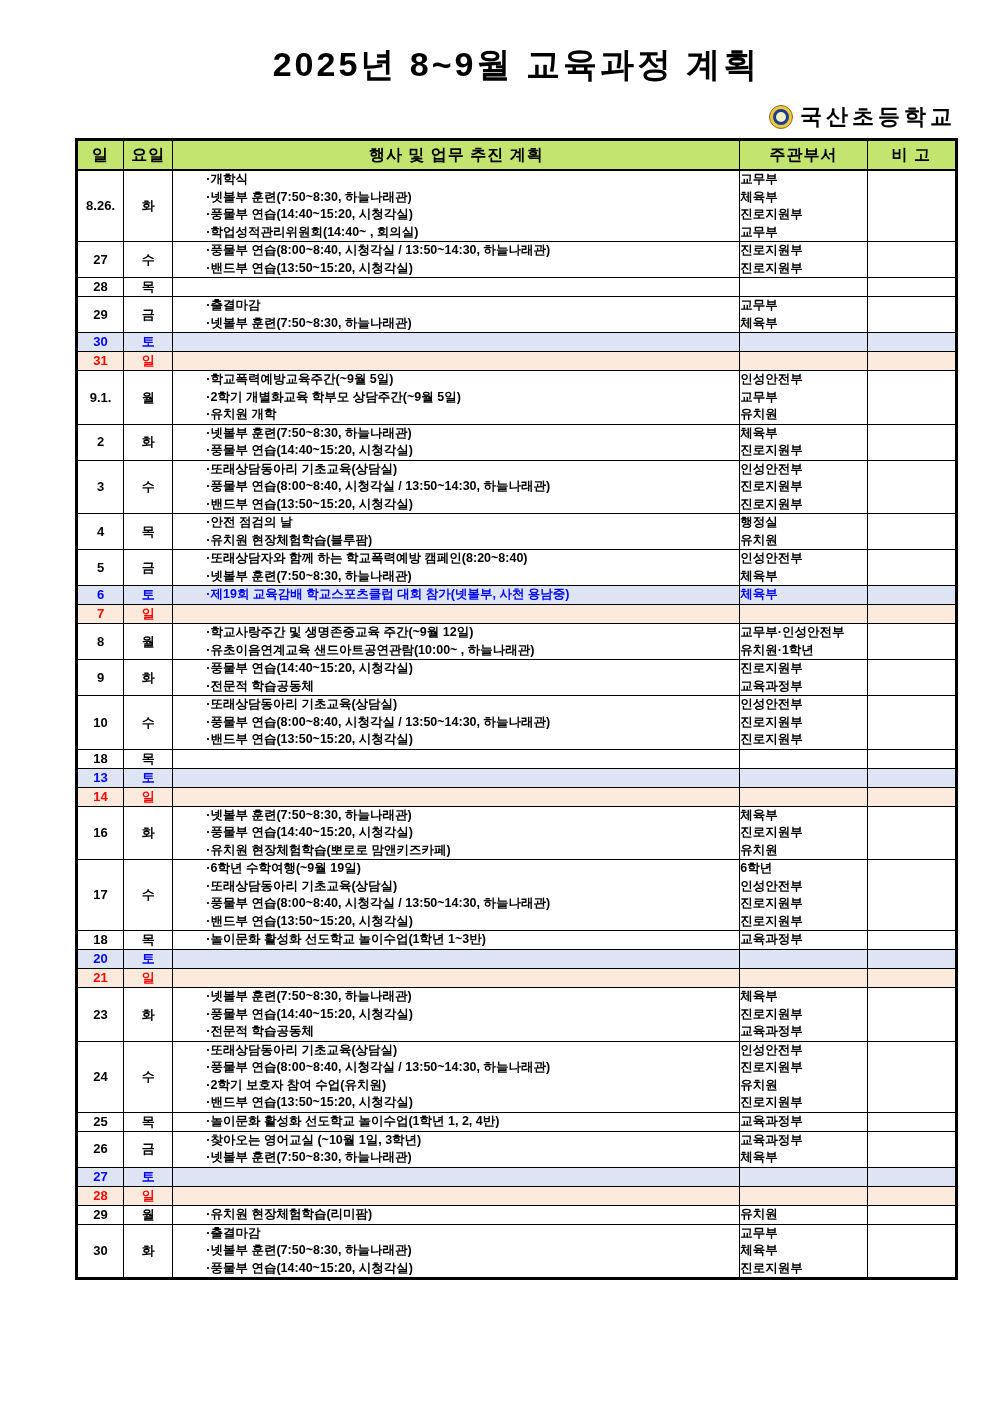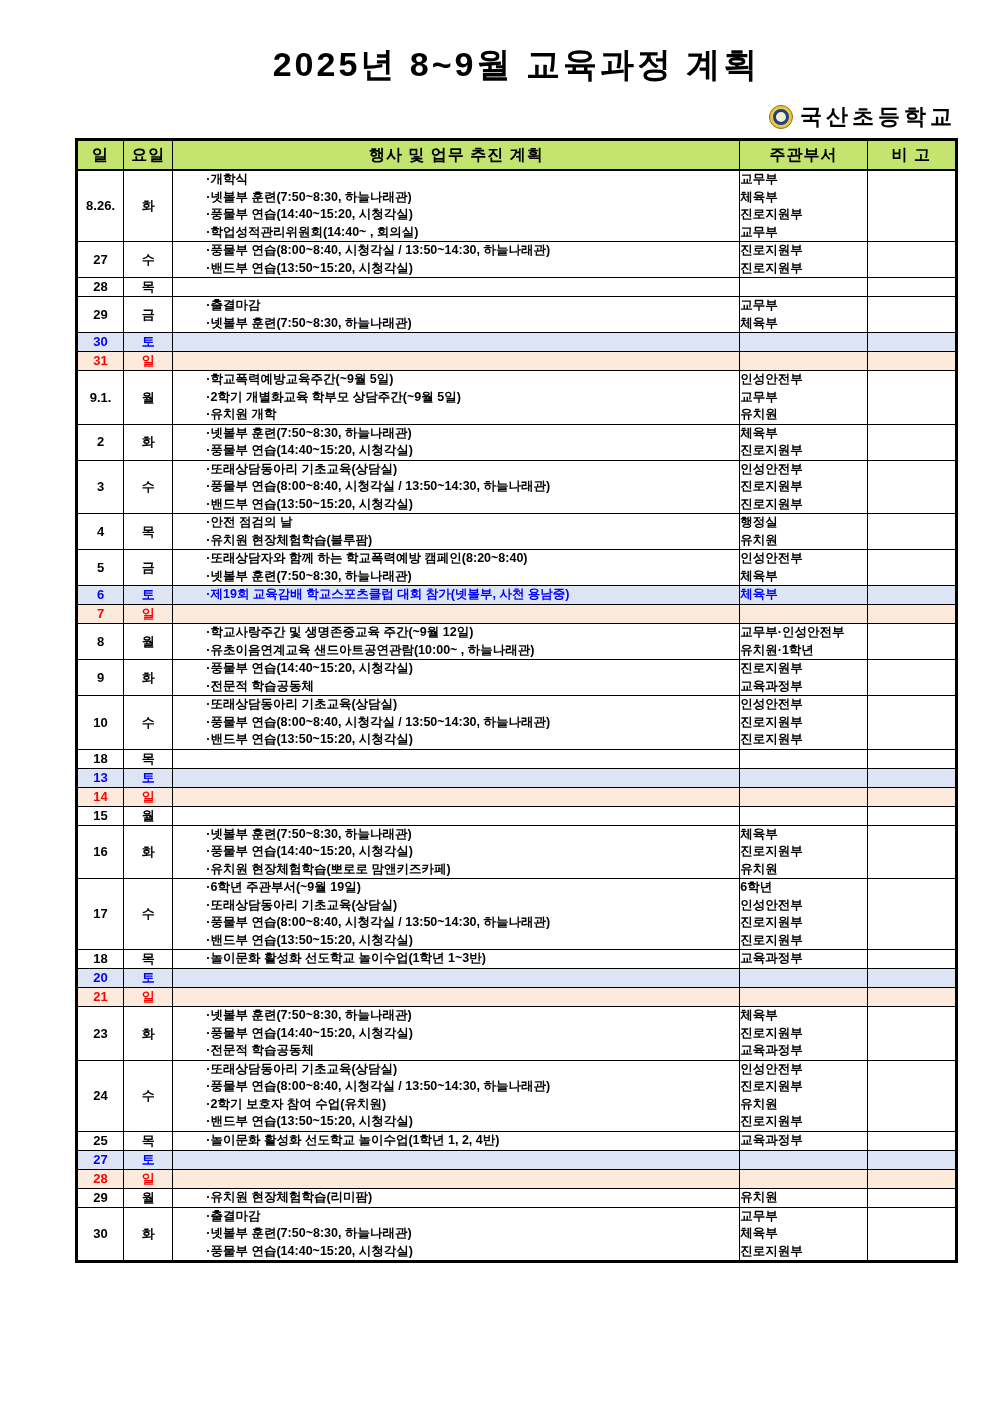--- a/index.html
+++ b/index.html
@@ -313,46 +313,39 @@
     <td class="note-cell"></td>
   </tr>
       <tr class="sun">
     <td class="day-cell">14</td>
     <td class="weekday-cell">일</td>
     <td class="plan-cell"></td>
     <td class="dept-cell"></td>
     <td class="note-cell"></td>
   </tr>
       <tr>
-    <td class="day-cell">15</td>
-    <td class="weekday-cell">월</td>
-    <td class="plan-cell"></td>
-    <td class="dept-cell"></td>
-    <td class="note-cell"></td>
-  </tr>
-      <tr>
     <td class="day-cell">16</td>
     <td class="weekday-cell">화</td>
     <td class="plan-cell">
           <div class="line">·넷볼부 훈련(7:50~8:30, 하늘나래관)</div>
           <div class="line">·풍물부 연습(14:40~15:20, 시청각실)</div>
           <div class="line">·유치원 현장체험학습(뽀로로 맘앤키즈카페)</div>
         </td>
     <td class="dept-cell">
           <div class="line">체육부</div>
           <div class="line">진로지원부</div>
           <div class="line">유치원</div>
         </td>
     <td class="note-cell"></td>
   </tr>
       <tr>
     <td class="day-cell">17</td>
     <td class="weekday-cell">수</td>
     <td class="plan-cell">
-          <div class="line">·6학년 주관부서(~9월 19일)</div>
+          <div class="line">·6학년 수학여행(~9월 19일)</div>
           <div class="line">·또래상담동아리 기초교육(상담실)</div>
           <div class="line">·풍물부 연습(8:00~8:40, 시청각실 / 13:50~14:30, 하늘나래관)</div>
           <div class="line">·밴드부 연습(13:50~15:20, 시청각실)</div>
         </td>
     <td class="dept-cell">
           <div class="line">6학년</div>
           <div class="line">인성안전부</div>
           <div class="line">진로지원부</div>
           <div class="line">진로지원부</div>
         </td>
@@ -419,20 +412,33 @@
     <td class="day-cell">25</td>
     <td class="weekday-cell">목</td>
     <td class="plan-cell">
           <div class="line">·놀이문화 활성화 선도학교 놀이수업(1학년 1, 2, 4반)</div>
         </td>
     <td class="dept-cell">
           <div class="line">교육과정부</div>
         </td>
     <td class="note-cell"></td>
   </tr>
+      <tr>
+    <td class="day-cell">26</td>
+    <td class="weekday-cell">금</td>
+    <td class="plan-cell">
+          <div class="line">·찾아오는 영어교실 (~10월 1일, 3학년)</div>
+          <div class="line">·넷볼부 훈련(7:50~8:30, 하늘나래관)</div>
+        </td>
+    <td class="dept-cell">
+          <div class="line">교육과정부</div>
+          <div class="line">체육부</div>
+        </td>
+    <td class="note-cell"></td>
+  </tr>
       <tr class="sat">
     <td class="day-cell">27</td>
     <td class="weekday-cell">토</td>
     <td class="plan-cell"></td>
     <td class="dept-cell"></td>
     <td class="note-cell"></td>
   </tr>
       <tr class="sun">
     <td class="day-cell">28</td>
     <td class="weekday-cell">일</td>

